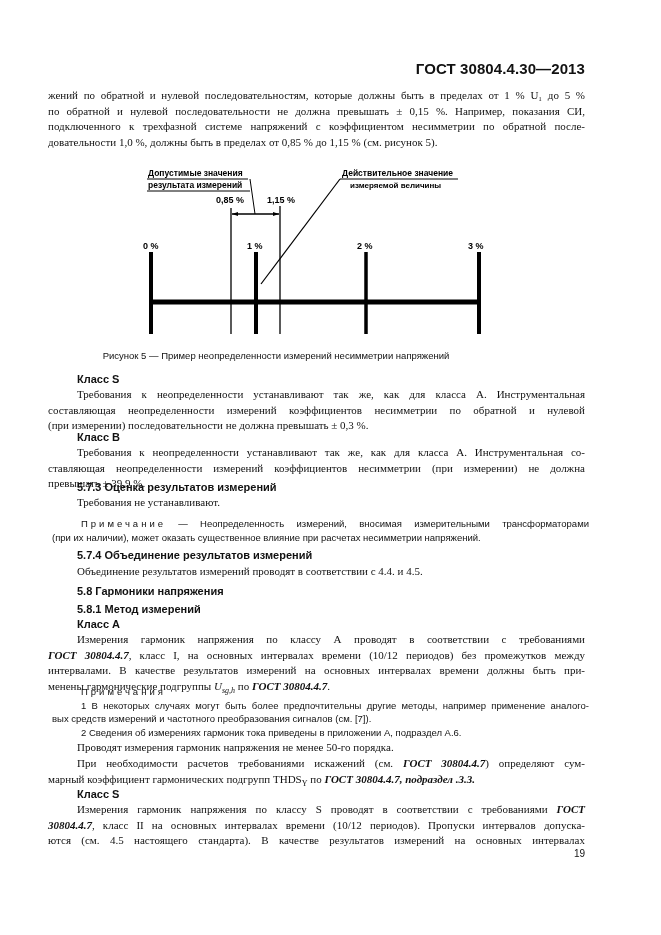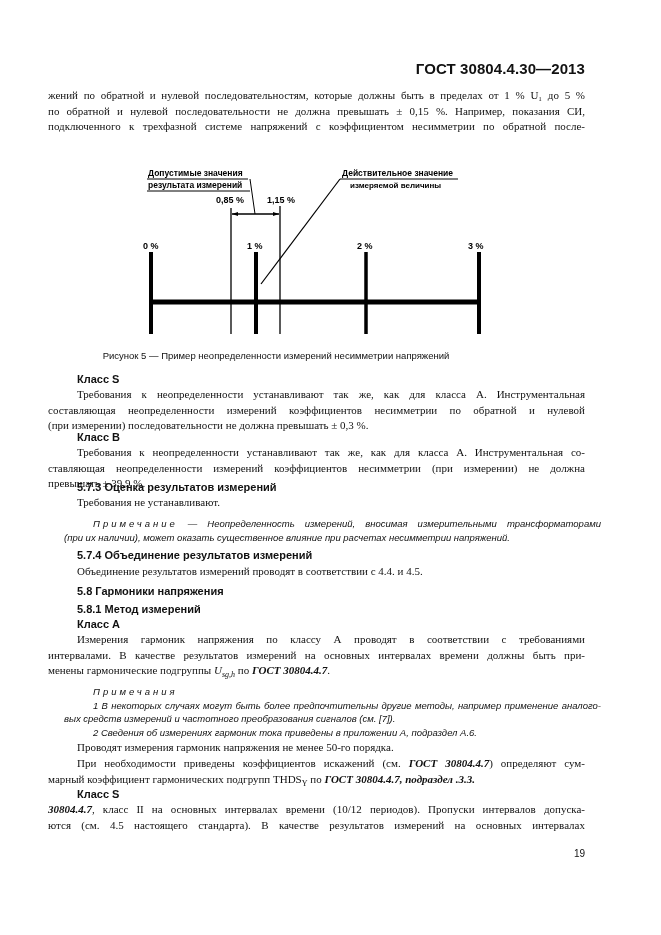--- a/index.html
+++ b/index.html
@@ -4,38 +4,39 @@
 <style>
   html, body { margin: 0; padding: 0; background: #ffffff; }
   body { width: 661px; height: 935px; position: relative; overflow: hidden;
          font-family: "Liberation Sans", sans-serif; color: #111; }
   .hdr { position: absolute; top: 60px; right: 76px; font-weight: bold; font-size: 15px; letter-spacing: 0.1px; }
   .p { position: absolute; left: 48px; width: 537px; font-size: 11px; line-height: 15.5px; text-align: justify; }
   .p .ln { display: block; text-align: justify; text-align-last: justify; white-space: nowrap; font-family: Liberation Serif, serif; }
   .p .ln.last { text-align-last: left; }
   .ind { padding-left: 29px; }
   .h { position: absolute; left: 77px; font-weight: bold; font-size: 11px; }
-  .note { position: absolute; left: 64px; width: 537px; font-size: 9.5px; line-height: 13.5px; font-style: italic; }
+  .note { position: absolute; left: 52px; width: 537px; font-size: 9.5px; line-height: 13.5px; }
   .spaced { letter-spacing: 3px; }
   .cap { position: absolute; top: 350px; left: 0; width: 552px; text-align: center; font-size: 9.5px; }
   .pg { position: absolute; top: 848px; right: 76px; font-size: 10px; }
   i.u { font-style: italic; }
   b.ref { font-style: italic; font-weight: bold; }
   svg { position: absolute; left: 0; top: 0; }
   .dl { font-family: "Liberation Sans", sans-serif; font-weight: bold; }
 </style>
 </head>
 <body>
 
 <div class="hdr">ГОСТ 30804.4.30—2013</div>
 
 <div class="p" style="top:88px">
   <span class="ln">жений по обратной и нулевой последовательностям, которые должны быть в пределах от 1 % U₁ до 5 %</span>
   <span class="ln">по обратной и нулевой последовательности не должна превышать ± 0,15 %. Например, показания СИ,</span>
   <span class="ln">подключенного к трехфазной системе напряжений с коэффициентом несимметрии по обратной после-</span>
+  <span class="ln last">довательности 1,0 %, должны быть в пределах от 0,85 % до 1,15 % (см. рисунок 5).</span>
 </div>
 
 <svg width="661" height="360">
 
   <text x="148" y="176" font-size="8.5" class="dl">Допустимые значения</text>
   <line x1="147" y1="179" x2="248" y2="179" stroke="#000" stroke-width="1"></line>
   <text x="148" y="188" font-size="8.5" class="dl">результата измерений</text>
   <line x1="147" y1="191" x2="250" y2="191" stroke="#000" stroke-width="1"></line>
 
   <line x1="250" y1="179" x2="255" y2="214" stroke="#000" stroke-width="1"></line>
@@ -96,38 +97,40 @@
 <div class="p" style="top:564px">
   <span class="ln last ind">Объединение результатов измерений проводят в соответствии с 4.4. и 4.5.</span>
 </div>
 
 <div class="h" style="top:585px">5.8  Гармоники напряжения</div>
 
 <div class="h" style="top:603px">5.8.1  Метод измерений</div>
 <div class="h" style="top:618px">Класс А</div>
 <div class="p" style="top:632px">
   <span class="ln ind">Измерения гармоник напряжения по классу А проводят в соответствии с требованиями</span>
+  <span class="ln"><b class="ref">ГОСТ 30804.4.7</b><span>, класс I, на основных интервалах времени (10/12 периодов) без промежутков между</span></span>
   <span class="ln">интервалами. В качестве результатов измерений на основных интервалах времени должны быть при-</span>
   <span class="ln last"><span>менены гармонические подгруппы </span><i class="u">U</i><sub style="font-style:italic;font-size:8px">sg,h</sub><span> по </span><b class="ref">ГОСТ 30804.4.7</b><span>.</span></span>
 </div>
 
 <div class="note" style="top:685px">
   <div style="padding-left:29px" class="spaced">Примечания</div>
   <div style="padding-left:29px; text-align:justify; text-align-last:justify; white-space:nowrap;">1  В некоторых случаях могут быть более предпочтительны другие методы, например применение аналого-</div>
   <div>вых средств измерений и частотного преобразования сигналов (см. [7]).</div>
   <div style="padding-left:29px">2  Сведения об измерениях гармоник тока приведены в приложении А, подраздел А.6.</div>
 </div>
 
 <div class="p" style="top:740px">
   <span class="ln last ind">Проводят измерения гармоник напряжения не менее 50-го порядка.</span>
 </div>
 <div class="p" style="top:756px">
-  <span class="ln ind"><span>При необходимости приведены коэффициентов искажений (см. </span><b class="ref">ГОСТ 30804.4.7</b><span>) определяют сум-</span></span>
+  <span class="ln ind"><span>При необходимости расчетов требованиями искажений (см. </span><b class="ref">ГОСТ 30804.4.7</b><span>) определяют сум-</span></span>
   <span class="ln last"><span>марный коэффициент гармонических подгрупп THDS</span><sub style="font-size:8px">Y</sub><span> по </span><b class="ref">ГОСТ 30804.4.7, подраздел .3.3.</b></span>
 </div>
 
 <div class="h" style="top:788px">Класс S</div>
 <div class="p" style="top:802px">
+  <span class="ln ind"><span>Измерения гармоник напряжения по классу S проводят в соответствии с требованиями </span><b class="ref">ГОСТ</b></span>
   <span class="ln"><b class="ref">30804.4.7</b><span>, класс II на основных интервалах времени (10/12 периодов). Пропуски интервалов допуска-</span></span>
   <span class="ln">ются (см. 4.5 настоящего стандарта). В качестве результатов измерений на основных интервалах</span>
 </div>
 
 <div class="pg">19</div>
 
 </body></html>

